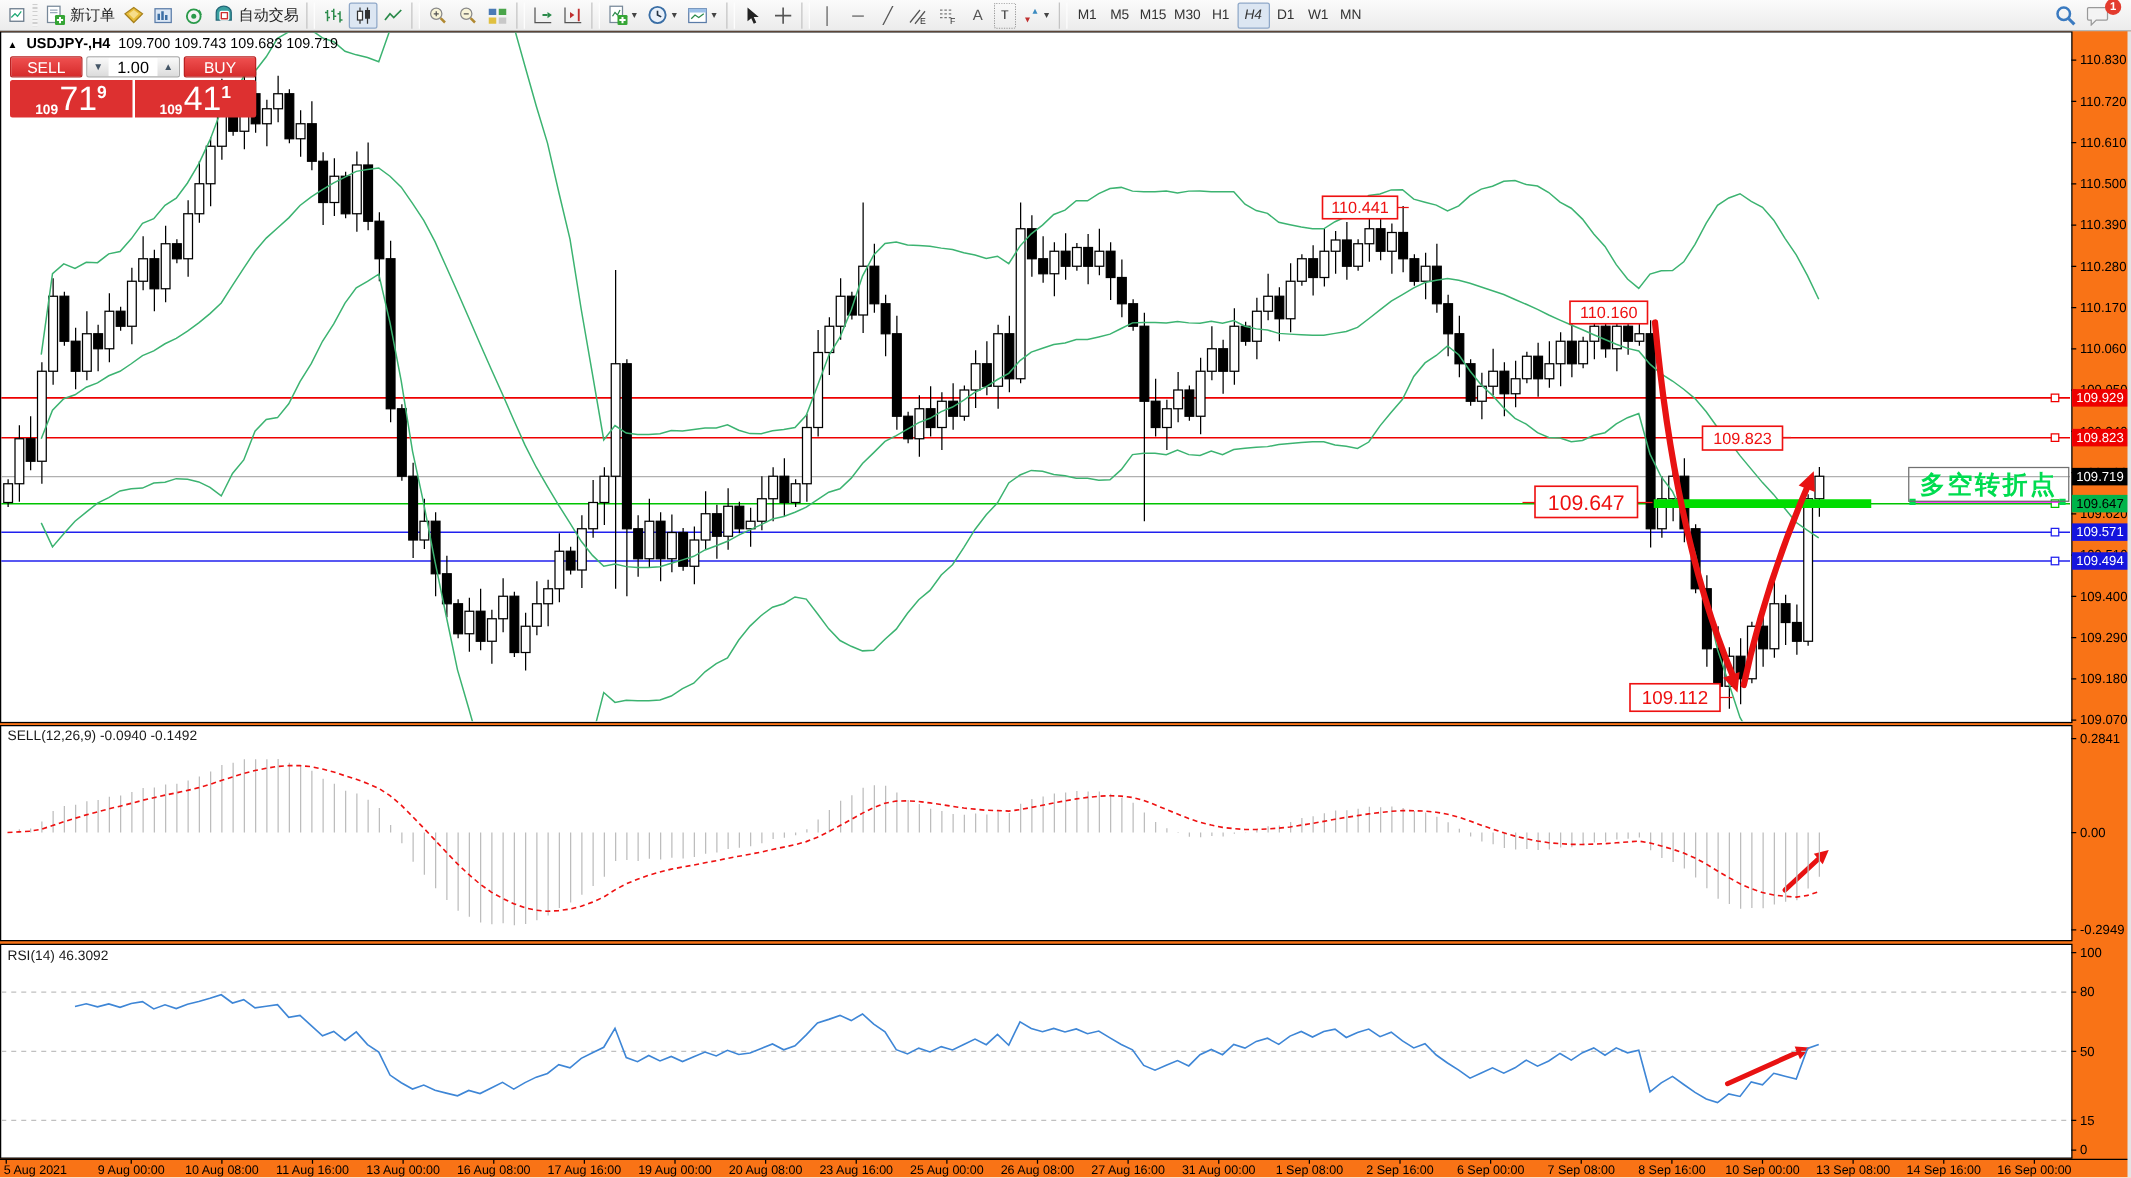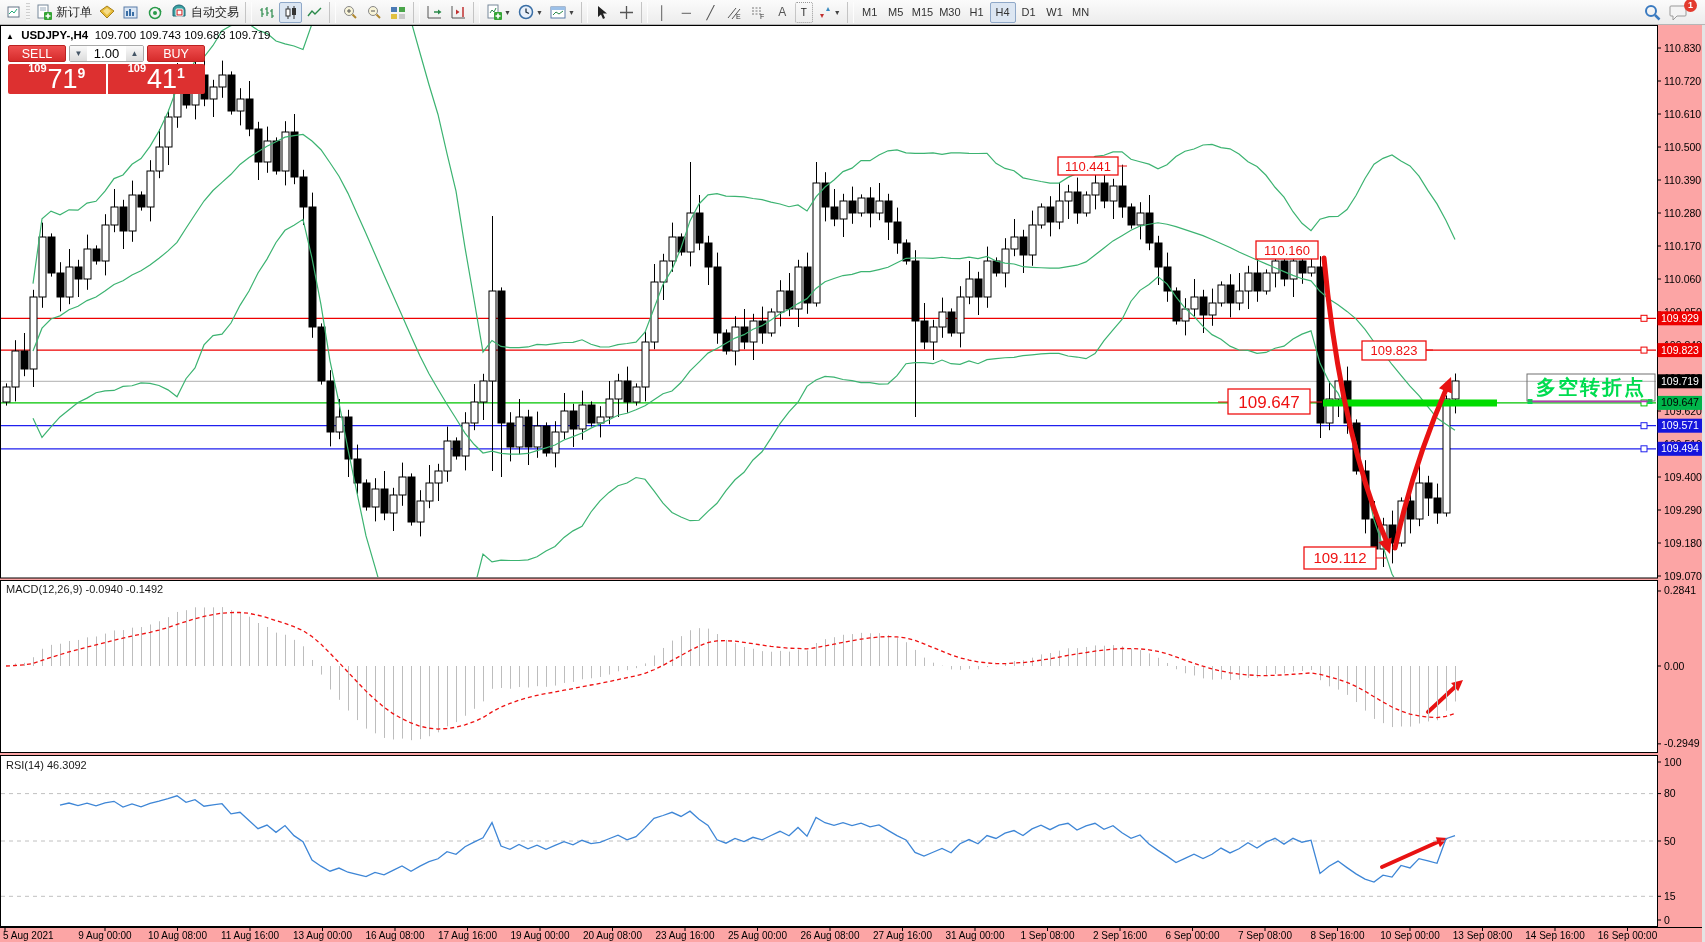--- a/index.html
+++ b/index.html
@@ -1,20 +1,20 @@
 <!DOCTYPE html>
 <html><head>
 <meta charset="utf-8">
 <style>
   html,body{margin:0;padding:0;background:#fff;}
-  .app{position:relative;width:1705px;height:942px;overflow:hidden;font-family:"Liberation Sans",sans-serif;background:#fca5a5;}
+  .app{position:relative;width:1705px;height:942px;overflow:hidden;font-family:"Liberation Sans",sans-serif;background:#f97316;}
   
   .toolbar{position:absolute;left:0;top:0;width:1705px;height:25px;background:linear-gradient(#fbfbfb,#ececec);border-bottom:1px solid #b6b6b6;display:flex;align-items:center;gap:1px;padding-left:0;box-sizing:border-box;z-index:5;}
   .tbtn{height:21px;min-width:23px;display:flex;align-items:center;justify-content:center;border:1px solid transparent;border-radius:2px;font-size:11px;color:#222;padding:0 2px;box-sizing:border-box;}
-  .tbtn.active{border:1px solid #8fa8c8;background:#dce6f2;}
+  .tbtn.active{border:1px solid #8fa8c8;background:#dce6f2;font-style:italic;}
   .tbtn .cjk{font-size:12px;margin-left:3px;white-space:nowrap;}
   .sep{width:5px;height:21px;border-left:1px solid #c4c4c4;border-right:1px solid #fdfdfd;margin:0 2px;}
   .grip{width:4px;height:18px;background:repeating-linear-gradient(#cfcfcf 0 1px,#f5f5f5 1px 3px);margin:0 2px;}
   .tf{font-size:11px;color:#333;min-width:26px;}
   .dd{font-size:7px;color:#444;margin-left:1px;}
   .spacer{flex:1;}
   .chatwrap{position:relative;margin-right:14px;}
   .badge{position:absolute;top:-4px;right:-7px;background:#e33b2e;color:#fff;border-radius:8px;font-size:9px;min-width:13px;height:13px;line-height:13px;text-align:center;font-weight:bold;}
   .glyph{font-size:13px;color:#555;}
   
@@ -23,21 +23,21 @@
   .trade-panel{position:absolute;left:8px;top:45px;width:197px;z-index:4;}
   .tp-row1{display:flex;height:17px;}
   .btn-trade{width:56px;background:linear-gradient(#ef5050,#d62b2b);color:#fff;border:1px solid #b22;border-radius:2px;font-size:12.5px;display:flex;align-items:center;justify-content:center;}
   .vol-wrap{flex:1;display:flex;margin:0 3px;border:1px solid #a9a9a9;background:#fff;border-radius:2px;overflow:hidden;}
   .vol-btn{width:17px;background:linear-gradient(#fafafa,#dcdcdc);border:none;font-size:8px;color:#456;display:flex;align-items:center;justify-content:center;}
   .vol-input{width:100%;border:none;text-align:center;font-size:13px;font-family:"Liberation Sans",sans-serif;outline:none;}
   .tp-row2{display:flex;height:30px;margin-top:2px;}
   .px-box{flex:1;background:#dd3030;color:#fff;display:flex;align-items:center;justify-content:center;}
   .px-box.left{margin-right:1px;border-radius:2px 0 0 2px;}
   .px-box.right{margin-left:1px;border-radius:0 2px 2px 0;}
-  .p-small{font-size:11px;align-self:flex-end;padding-bottom:20px;margin-right:1px;font-weight:bold;}
+  .p-small{font-size:11px;align-self:flex-end;padding-bottom:0;margin-right:1px;font-weight:bold;}
   .p-big{font-size:27px;font-weight:normal;line-height:30px;}
   .p-sup{font-size:14px;font-weight:bold;align-self:flex-start;padding-top:1px;}
   .ind-label{position:absolute;left:6px;font-size:11px;color:#1a1a1a;z-index:4;white-space:nowrap;}
   #chart{position:absolute;left:0;top:0;z-index:1;font-family:"Liberation Sans",sans-serif;}
   .edge{position:absolute;right:0;top:25px;width:3px;height:917px;background:#e4e4e4;z-index:2;}
 </style>
 </head>
 <body>
 
 <div class="app">
@@ -930,19 +930,19 @@
       </div>
       <div class="px-box right">
         <span class="p-small">109</span>
         <span class="p-big">41</span>
         <span class="p-sup">1</span>
       </div>
     </div>
   </div>
 
   <div class="ind-label" style="top:583px">
-    <span>MACD(12,26,9)</span>&nbsp;<span>-0.0940 -0.1492</span>
+    <span>SELL(12,26,9)</span>&nbsp;<span>-0.0940 -0.1492</span>
   </div>
   <div class="ind-label" style="top:759px">
     <span>RSI(14)</span>&nbsp;<span>46.3092</span>
   </div>
 
 </div>
 
 </body></html>

